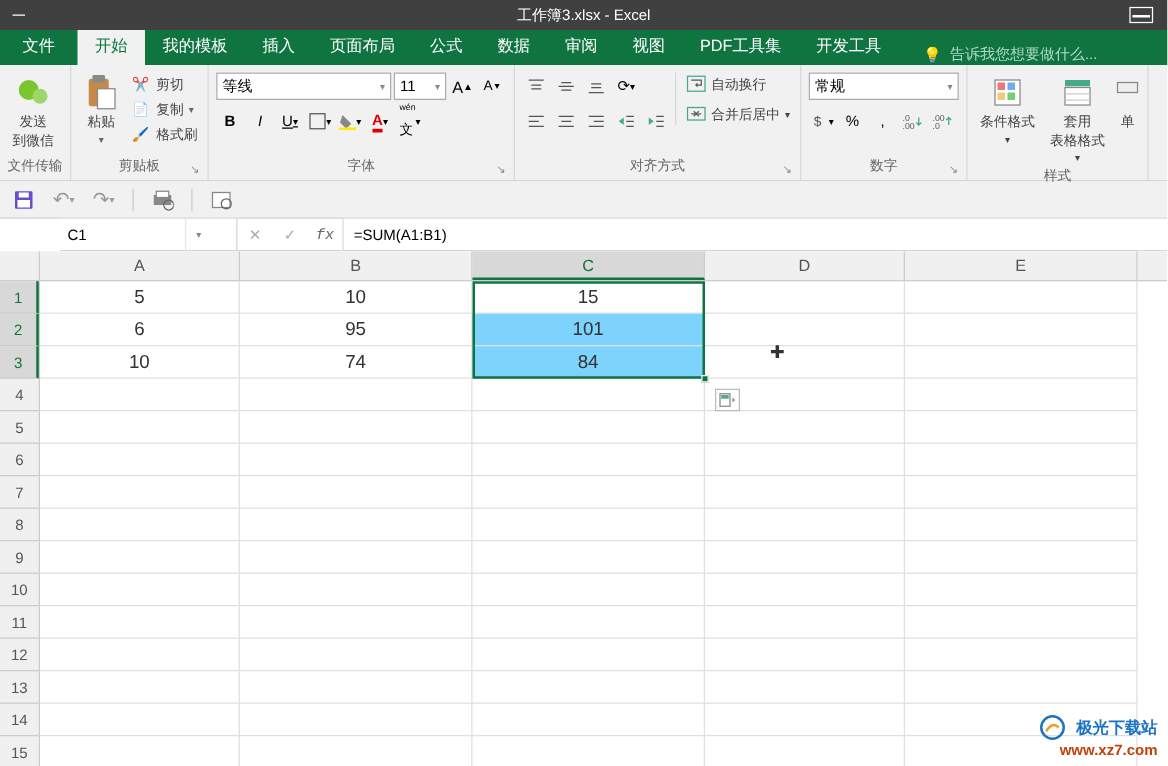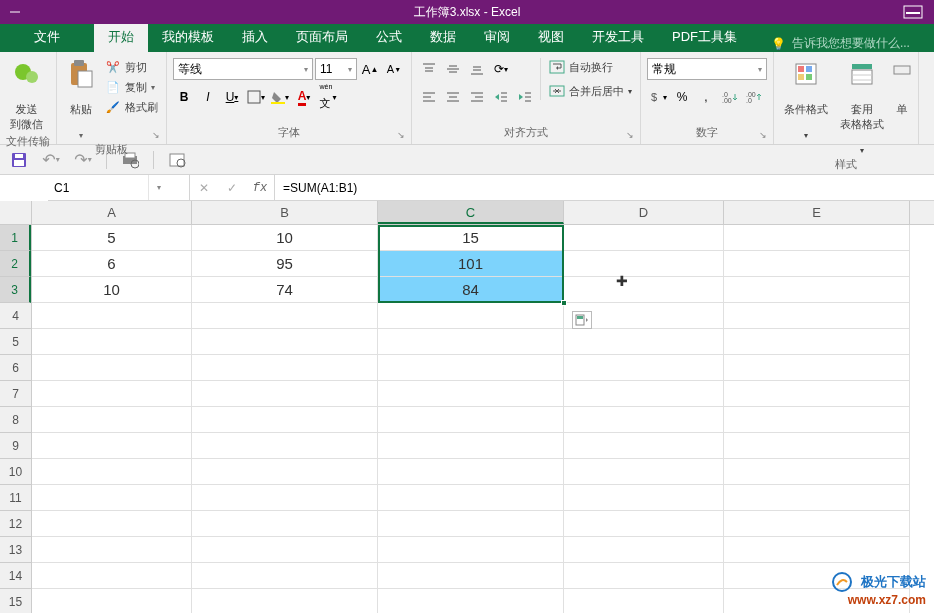--- a/index.html
+++ b/index.html
@@ -1,30 +1,30 @@
 <!DOCTYPE html>
 <html><head>
 <meta charset="utf-8">
 <style>
 *{box-sizing:border-box;margin:0;padding:0;font-family:"Microsoft YaHei","Segoe UI",sans-serif;}
 body{background:#fff;width:934px;height:613px;overflow:hidden;position:relative;}
-.titlebar{background:#701a75;height:24px;display:flex;align-items:center;justify-content:center;color:#fff;font-size:12px;position:relative;}
+.titlebar{background:#404040;height:24px;display:flex;align-items:center;justify-content:center;color:#fff;font-size:12px;position:relative;}
 .title-left{position:absolute;left:8px;display:flex;gap:6px;align-items:center;}
 .title-right{position:absolute;right:0;display:flex;}
 .minbtn,.maxbtn{width:42px;height:24px;display:flex;align-items:center;justify-content:center;color:#fff;cursor:pointer;}
 .ribbon-tabs{background:#0f7440;height:28px;display:flex;align-items:flex-end;font-size:13px;}
 .ribbon-tab{padding:6px 14px;color:#fff;cursor:pointer;}
 .ribbon-tab.active{background:#f1f1f1;color:#0f7440;}
-.file-tab{padding:6px 34px;color:#fff;cursor:pointer;}
+.file-tab{padding:6px 18px;color:#fff;cursor:pointer;}
 .tell-me{color:#b0d8c5;font-size:12px;margin-left:20px;display:flex;align-items:center;gap:6px;}
 .ribbon{background:#f1f1f1;border-bottom:1px solid #d4d4d4;height:93px;display:flex;}
 .ribbon-group{border-right:1px solid #d9d9d9;padding:2px 6px;display:flex;flex-direction:column;justify-content:space-between;position:relative;}
 .ribbon-group-label{font-size:11px;color:#666;text-align:center;padding-bottom:2px;}
 .rg-content{display:flex;align-items:flex-start;gap:4px;flex:1;padding-top:4px;}
-.big-btn{display:flex;flex-direction:column;align-items:center;gap:14px;font-size:11px;color:#444;cursor:pointer;padding:2px 4px;}
+.big-btn{display:flex;flex-direction:column;align-items:center;gap:2px;font-size:11px;color:#444;cursor:pointer;padding:2px 4px;}
 .big-icon{width:28px;height:28px;display:flex;align-items:center;justify-content:center;}
 .small-btns{display:flex;flex-direction:column;gap:2px;}
 .small-btn{display:flex;align-items:center;gap:4px;font-size:11px;color:#444;cursor:pointer;padding:1px 2px;}
 .sm-icon{width:16px;height:16px;display:flex;align-items:center;justify-content:center;}
 .font-row{display:flex;align-items:center;gap:2px;}
 .font-combo{background:#fff;border:1px solid #ababab;height:22px;font-size:12px;padding:0 4px;display:flex;align-items:center;justify-content:space-between;}
 .font-combo .dd{color:#888;font-size:8px;}
 .btn-square{width:22px;height:22px;border:1px solid transparent;display:flex;align-items:center;justify-content:center;font-size:12px;cursor:pointer;}
 .dialog-launcher{position:absolute;right:2px;bottom:2px;width:12px;height:12px;font-size:9px;color:#888;cursor:pointer;}
 .qat{background:#f1f1f1;border-bottom:1px solid #d4d4d4;height:30px;display:flex;align-items:center;padding:0 10px;gap:14px;}
@@ -85,22 +85,22 @@
 <div class="ribbon-tabs">
   <div class="file-tab">文件</div>
   <div class="ribbon-tab active">开始</div>
   <div class="ribbon-tab">我的模板</div>
   <div class="ribbon-tab">插入</div>
   <div class="ribbon-tab">页面布局</div>
   <div class="ribbon-tab">公式</div>
   <div class="ribbon-tab">数据</div>
   <div class="ribbon-tab">审阅</div>
   <div class="ribbon-tab">视图</div>
+  <div class="ribbon-tab">PDF工具集</div>
   <div class="ribbon-tab">开发工具</div>
-  <div class="ribbon-tab">PDF工具集</div>
   <div class="tell-me">
     <span>💡</span>
     <span>告诉我您想要做什么...</span>
   </div>
 </div>
 
 <div class="ribbon">
 
   <div class="ribbon-group">
     <div class="rg-content">

